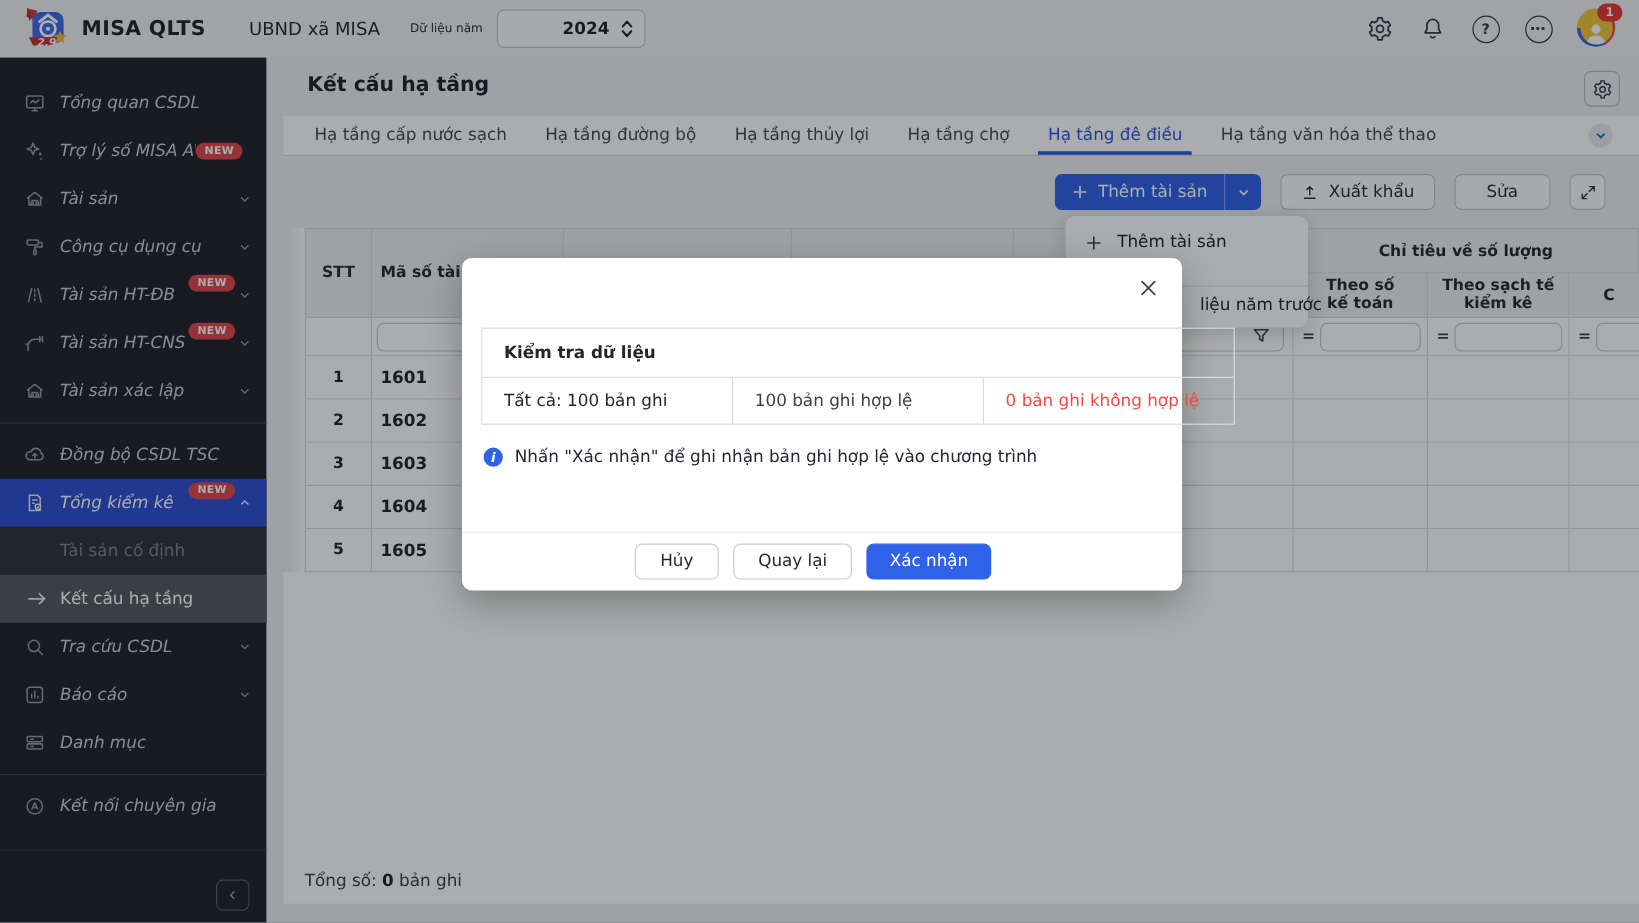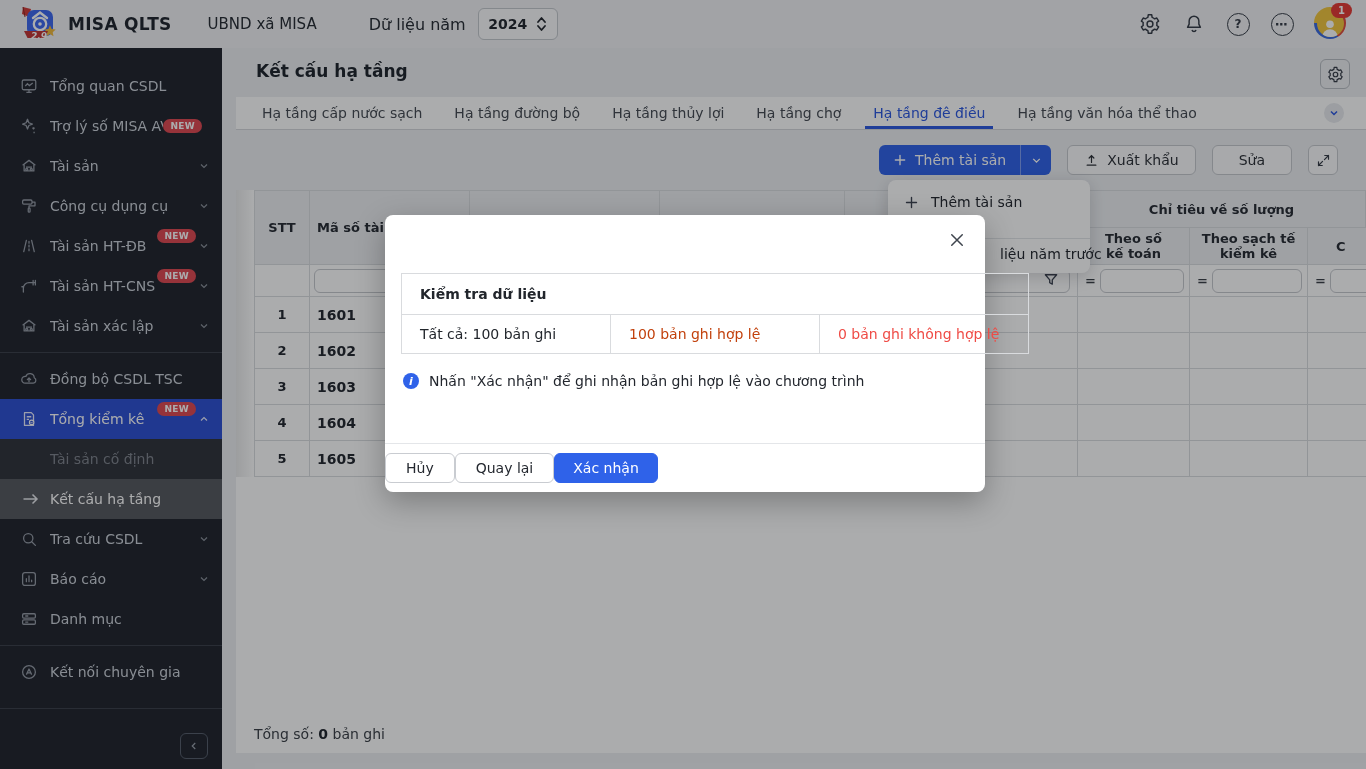--- a/index.html
+++ b/index.html
@@ -9,45 +9,45 @@
   svg{display:block}
 
   
   .hdr{position:absolute;left:0;top:0;width:1366px;height:48px;background:#f1f2f4;
        display:flex;align-items:center;z-index:10;}
   .logo{position:relative;width:40px;height:40px;margin-left:18px;flex:0 0 auto;}
   .logo-badge{position:absolute;left:9px;bottom:3px;width:24px;text-align:center;
        font-size:9px;font-weight:bold;color:#fff;font-style:italic;}
   .appname{margin-left:10px;font-size:17px;font-weight:bold;color:#1f242d;letter-spacing:.3px;}
   .org{margin-left:36px;font-size:15px;color:#262b33;}
-  .yearlbl{margin-left:52px;font-size:16px;color:#262b33;font-weight:500;}
+  .yearlbl{margin-left:25px;font-size:10px;color:#262b33;font-weight:500;}
   .yearsel{margin-left:12px;width:78px;height:30px;border:1px solid #c4c8cd;border-radius:6px;
        background:#fafbfc;display:flex;align-items:center;justify-content:center;gap:9px;
-       font-size:14px;font-weight:600;color:#22262e;cursor:pointer;}
+       font-size:14px;font-weight:600;color:#22262e;cursor:pointer;padding-left:44px;}
   .hdr-right{margin-left:auto;display:flex;align-items:center;gap:20px;margin-right:18px;}
   .hico{width:24px;height:24px;display:flex;align-items:center;justify-content:center;color:#353b46;cursor:pointer;}
   .circ{width:21px;height:21px;border:1.6px solid #353b46;border-radius:50%;
         display:flex;align-items:center;justify-content:center;font-size:12px;font-weight:bold;color:#353b46;}
   .avatar-wrap{position:relative;width:34px;height:34px;}
   .avatar-ring{width:32px;height:32px;border-radius:50%;
         background:conic-gradient(from 150deg,#3b6ae0 0 120deg,#f2c53d 120deg 265deg,#e04b3f 265deg 360deg);
         display:flex;align-items:center;justify-content:center;}
   .avatar-in{width:27px;height:27px;border-radius:50%;background:#f2c53d;overflow:hidden;
         display:flex;align-items:flex-end;justify-content:center;}
   .notif{position:absolute;top:-4px;right:-4px;min-width:15px;height:15px;border-radius:8px;
         background:#e53935;color:#fff;font-size:10px;font-weight:bold;display:flex;
         align-items:center;justify-content:center;padding:0 3px;}
 
   
   .sb{position:absolute;left:0;top:48px;width:222px;height:721px;background:#20242d;z-index:10;}
   .sb-pad{padding-top:18px;}
   .sb-item{position:relative;height:40px;display:flex;align-items:center;padding:0 12px 0 20px;
         color:#ccd1d9;font-size:14px;cursor:pointer;}
   .sb-ico{width:18px;height:18px;margin-right:12px;flex:0 0 auto;color:#959ba6;}
-  .sb-label{flex:1;white-space:nowrap;overflow:hidden;}
+  .sb-label{flex:1;white-space:nowrap;overflow:hidden;font-style:italic;}
   .sb-chev{width:12px;height:12px;color:#8b909b;flex:0 0 auto;}
   .badge-new{background:#df4851;color:#fff;font-size:9px;font-weight:bold;border-radius:8px;
         padding:2px 7px;letter-spacing:.3px;}
   .badge-inline{margin-right:8px;}
   .badge-abs{position:absolute;right:26px;top:3px;}
   .sb-item.active{background:#2d4fd4;color:#fff;}
   .sb-item.active .sb-ico,.sb-item.active .sb-chev{color:#e8ecff;}
   .sb-sub{background:#30323a;}
   .sb-subitem{height:40px;display:flex;align-items:center;padding-left:50px;font-size:14px;
         color:#7e838c;cursor:pointer;}
@@ -118,28 +118,28 @@
         box-shadow:0 10px 30px rgba(0,0,0,.28);z-index:50;}
   .m-title{position:absolute;left:16px;top:14px;font-size:17px;font-weight:bold;color:#1d2129;}
   .m-close{position:absolute;right:16px;top:13px;width:24px;height:24px;display:flex;align-items:center;
         justify-content:center;color:#3f454e;cursor:pointer;}
   .chk{position:absolute;left:16px;top:58px;width:628px;border:1px solid #d9dbde;box-sizing:border-box;}
   .chk-head{height:40px;display:flex;align-items:center;padding-left:18px;font-size:14px;font-weight:bold;
         color:#22262c;border-bottom:1px solid #d9dbde;}
   .chk-row{display:flex;height:38px;}
   .chk-cell{flex:1;display:flex;align-items:center;padding-left:18px;font-size:14px;color:#22262c;box-sizing:border-box;}
   .chk-cell + .chk-cell{border-left:1px solid #d9dbde;}
-  .ok{color:#c2410c;}
+  .ok{color:#404040;}
   .err{color:#ef4b45;}
   .note{position:absolute;left:18px;top:158px;display:flex;align-items:center;gap:10px;}
   .note-ico{width:16px;height:16px;border-radius:50%;background:#2f62e9;color:#fff;font-size:11px;
         font-weight:bold;display:flex;align-items:center;justify-content:center;font-style:italic;}
   .note-txt{font-size:14px;color:#23272e;}
   .m-footer{position:absolute;left:0;right:0;bottom:0;height:48px;border-top:1px solid #e4e6e9;
-        display:flex;align-items:center;justify-content:flex-start;padding-right:15px;}
+        display:flex;align-items:center;justify-content:center;gap:12px;padding-right:15px;}
   .btn-ghost{background:#fff;border:1px solid #c9ccd1;color:#24282f;padding:0 20px;justify-content:center;}
   .btn-primary{background:#2f62e9;border:1px solid #2f62e9;color:#fff;padding:0 18px;font-weight:500;justify-content:center;}
 </style>
 </head>
 <body>
 
 <div id="app">
 
   <div class="hdr">
     <div class="logo">

